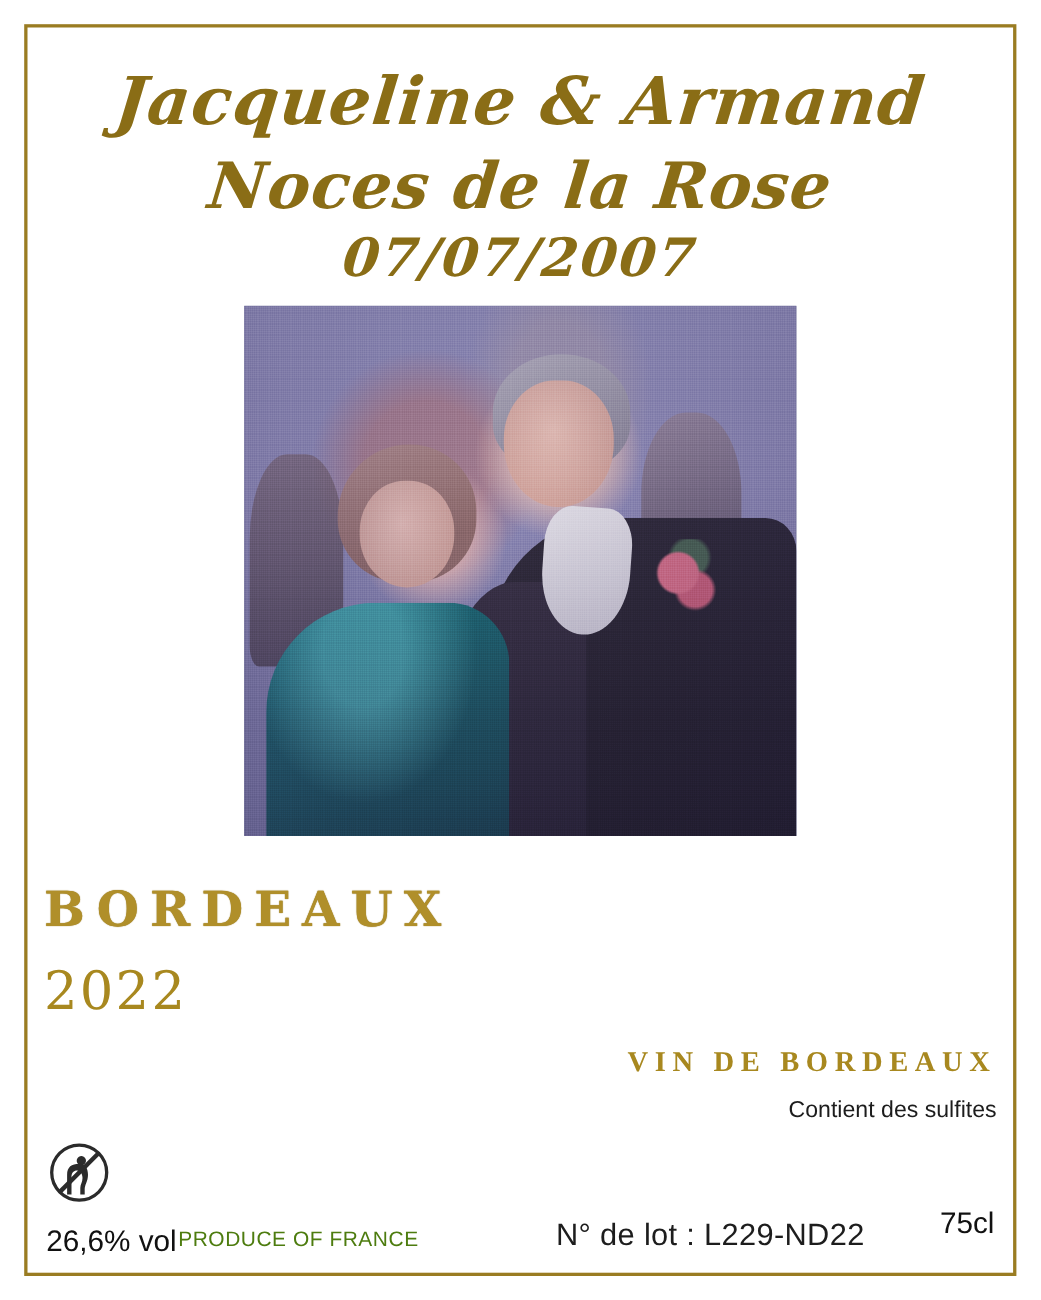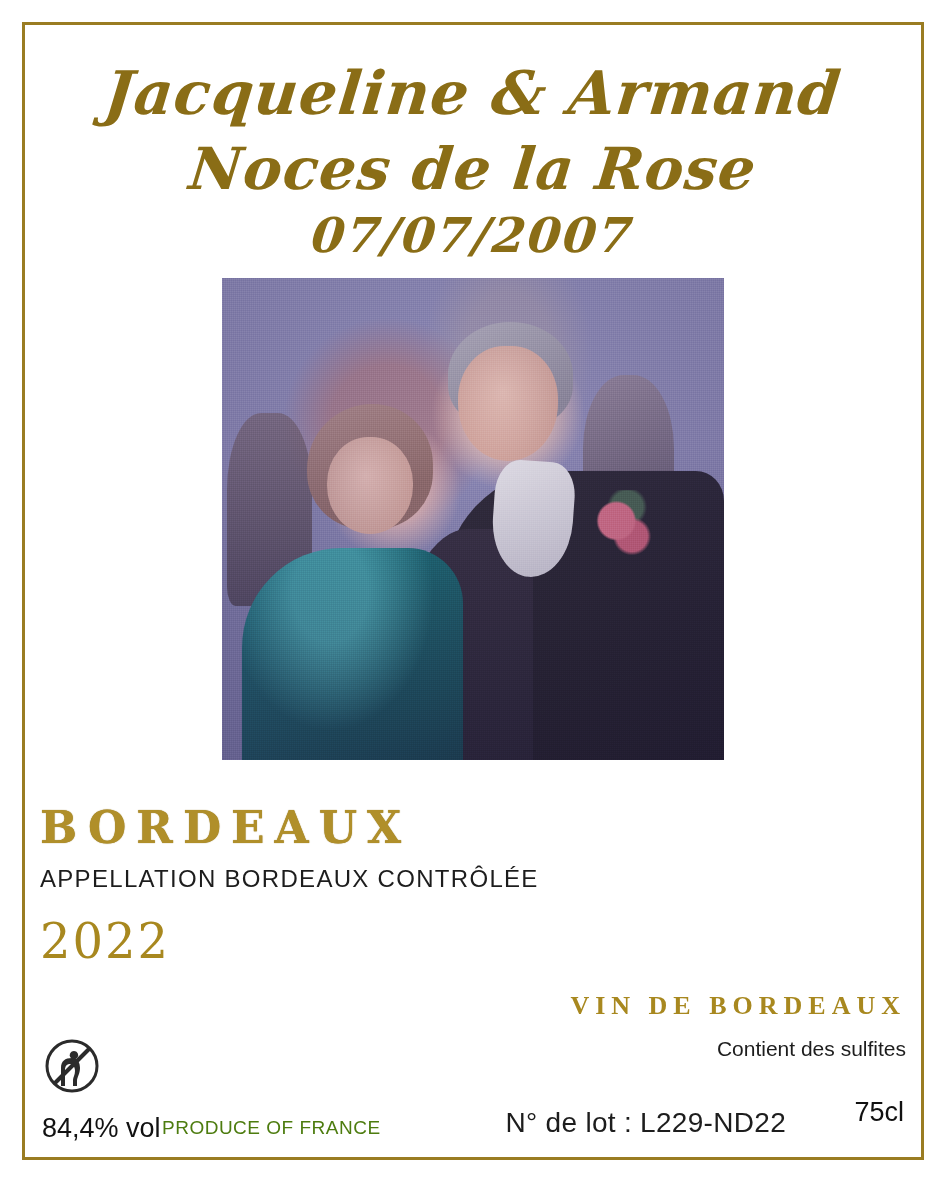--- a/index.html
+++ b/index.html
@@ -342,38 +342,37 @@
         <div class="ph-dress"></div>
         <div class="ph-hair-w"></div>
         <div class="ph-face-w"></div>
         <div class="ph-haze"></div>
         <div class="ph-grain"></div>
       </div>
     </div>
 
     <div class="appellation">
       <div class="bordeaux-title">BORDEAUX</div>
-      <div class="aoc">APPELLATION BORDEAUX CONTRÔLÉE</div>
       <div class="vintage">2022</div>
     </div>
 
 
     <div class="vdb">VIN DE BORDEAUX</div>
     <div class="sulfites">Contient des sulfites</div>
 
     <div class="preg-icon">
       <svg viewBox="0 0 56 56" width="56" height="56" aria-hidden="true">
         <circle cx="28" cy="28" r="25" fill="none" stroke="#2b2b2b" stroke-width="3"></circle>
         <path d="M30 13 a4.2 4.2 0 1 1 -0.1 0 Z" fill="#2b2b2b"></path>
         <path d="M28 20 c6 0 8 5 8 10 c0 6 -3 9 -3 13 l0 5 l-4 0 l0 -6 c0 -3 2 -5 2 -9 c0 -4 -2 -7 -5 -7 c-3 0 -5 2 -5 6 l0 16 l-4 0 l0 -18 c0 -7 4 -10 11 -10 Z" fill="#2b2b2b"></path>
         <line x1="10" y1="46" x2="46" y2="10" stroke="#2b2b2b" stroke-width="4"></line>
       </svg>
     </div>
 
     <div class="footer">
-      <div class="footer-abv">84,4% vol</div>
+      <div class="footer-abv">26,6% vol</div>
       <div class="footer-origin">PRODUCE OF FRANCE</div>
       <div class="footer-lot">N° de lot : L229-ND22</div>
       <div class="footer-vol">75cl</div>
     </div>
 
   </div>
 </div>
 
 </body></html>

